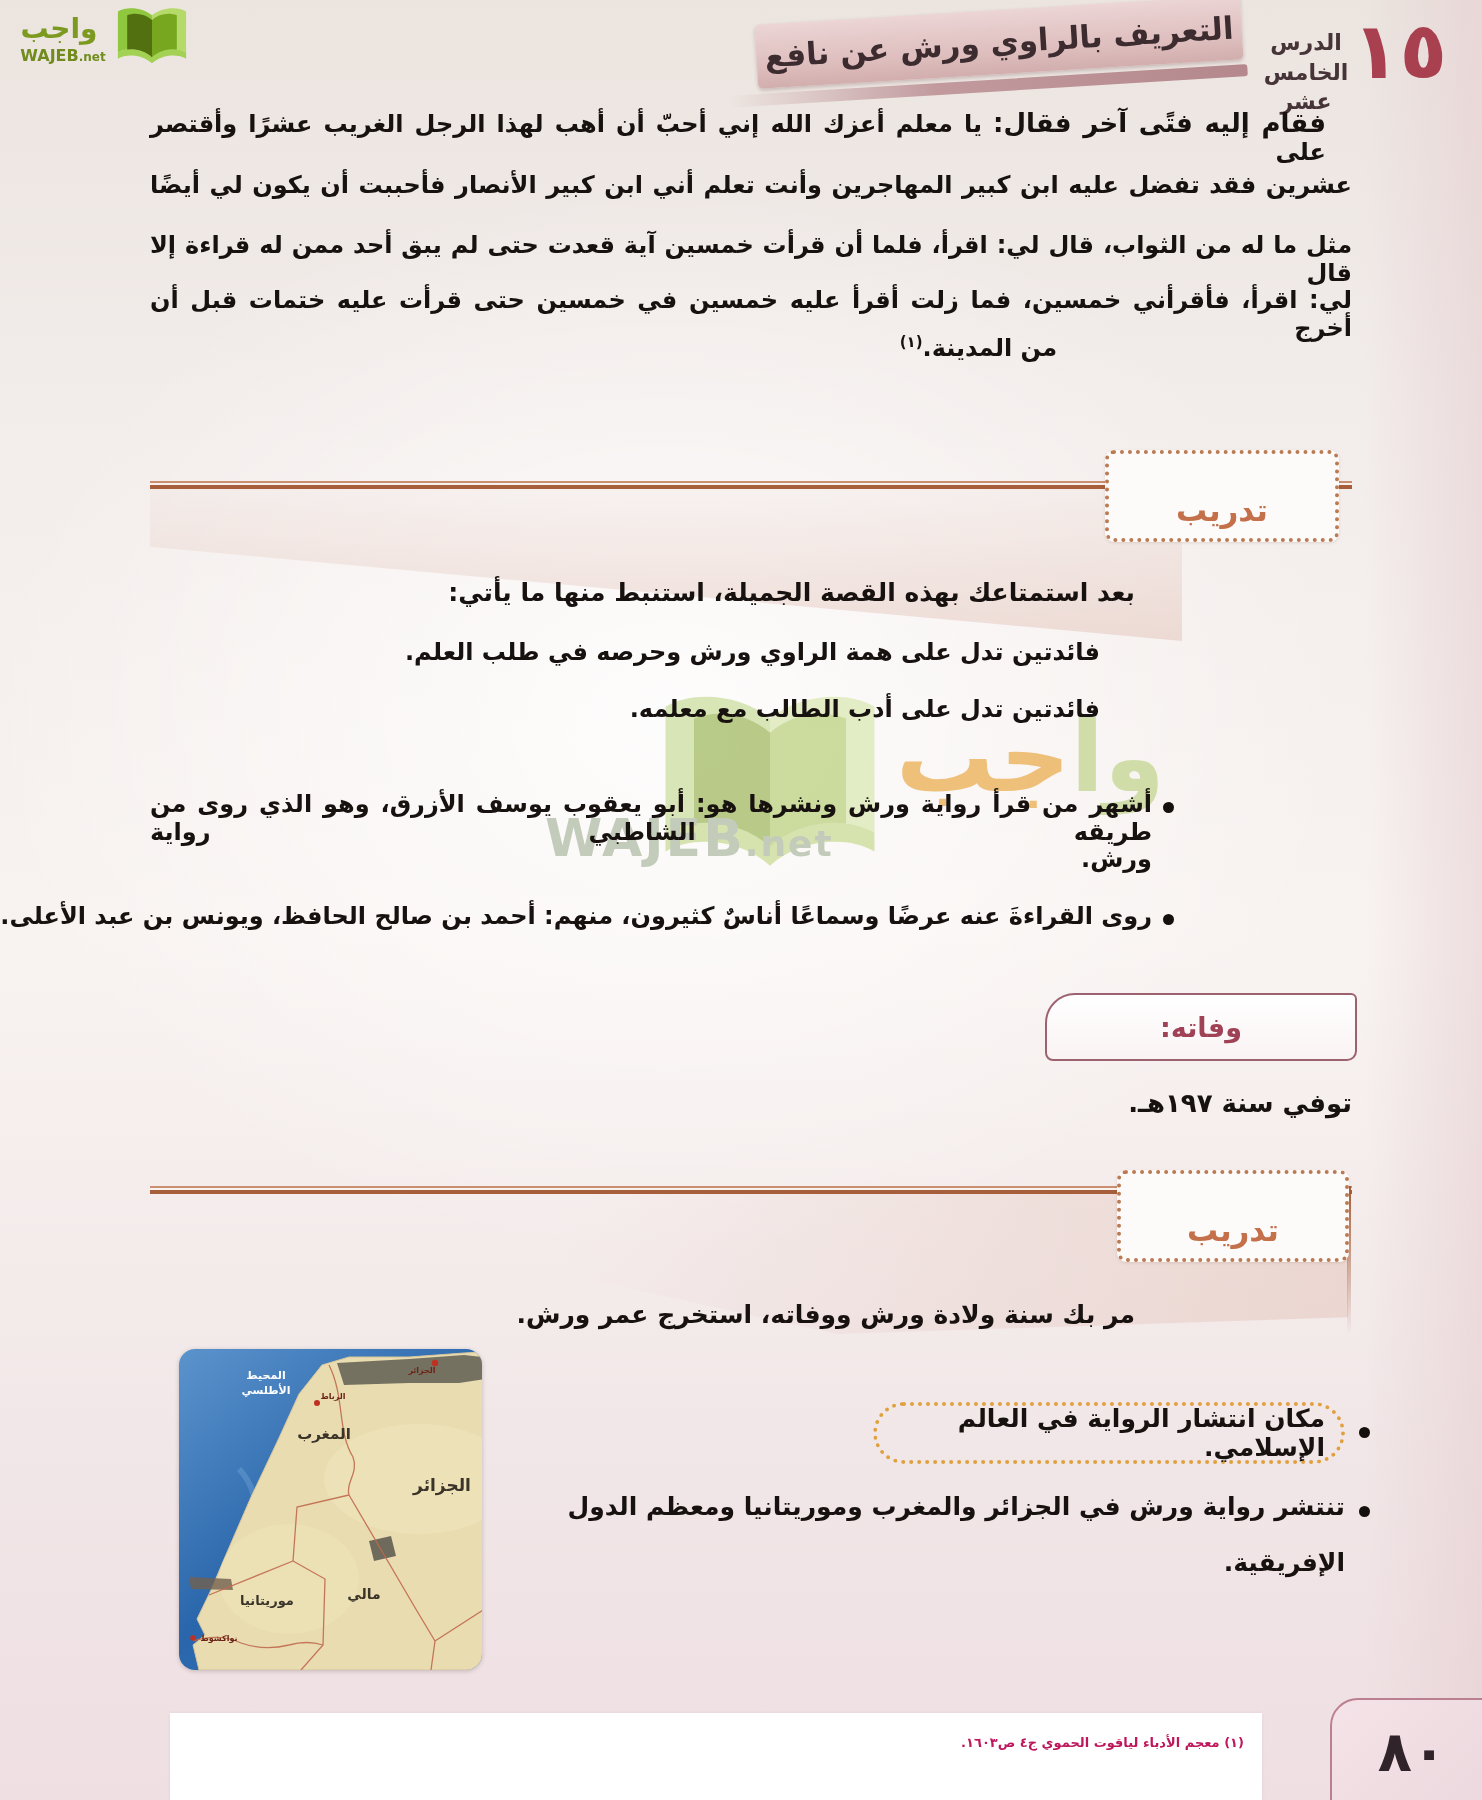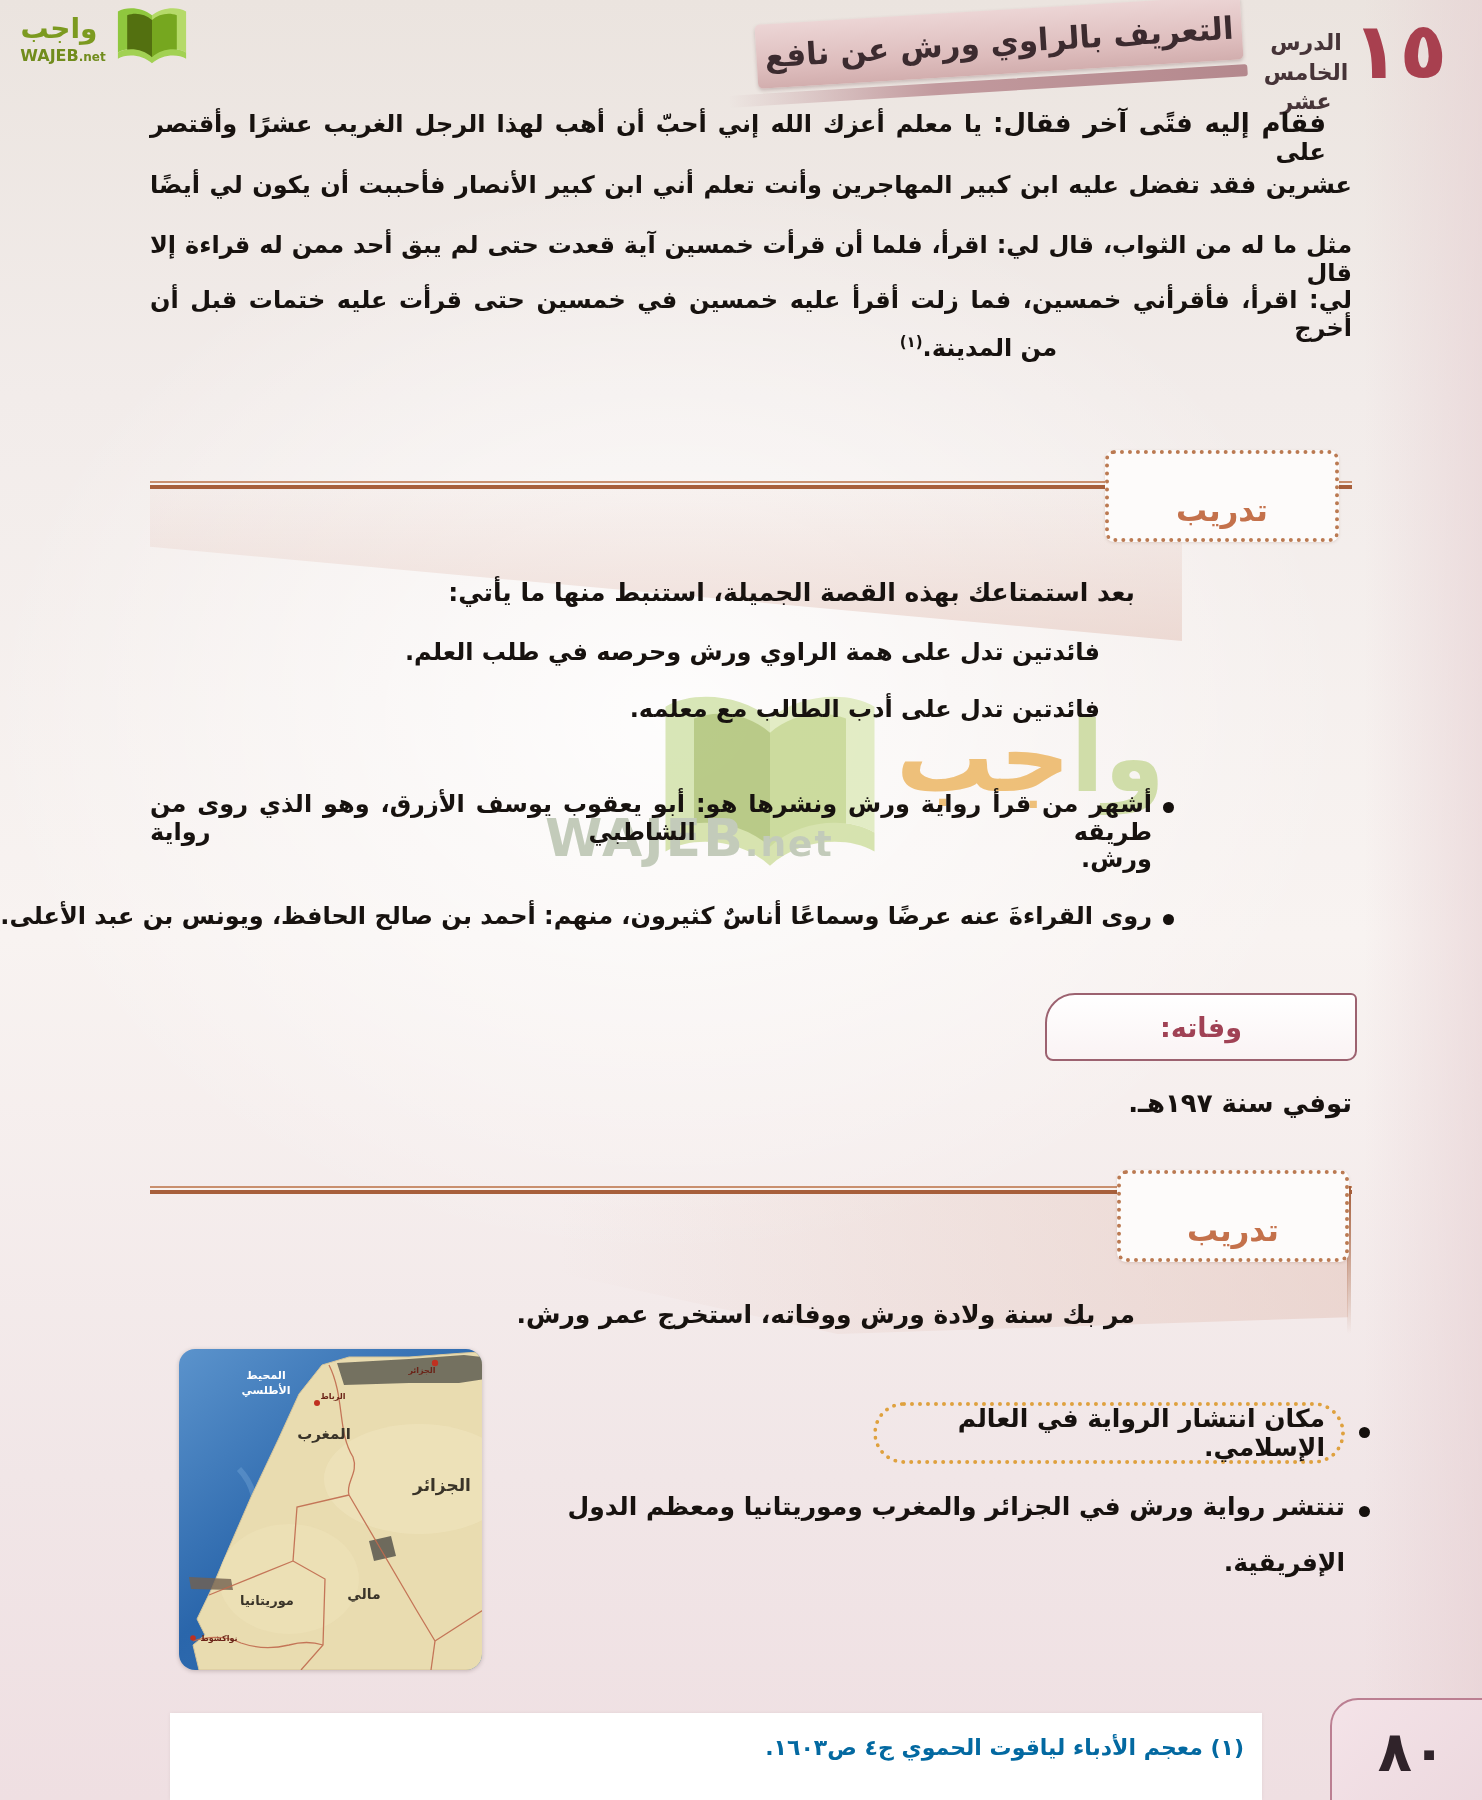--- a/index.html
+++ b/index.html
@@ -223,19 +223,19 @@
 
   <div class="abs dot" style="right:112px;top:1427px;"></div>
   <div class="abs spread-box" style="left:873px;top:1402px;width:472px;height:62px;">
     <span class="ar" style="font-size:25px;width:100%;text-align:right;">مكان انتشار الرواية في العالم الإسلامي.</span>
   </div>
   <div class="abs dot" style="right:112px;top:1506px;"></div>
   <div class="abs ar" style="right:137px;top:1492px;font-size:25px;">تنتشر رواية ورش في الجزائر والمغرب وموريتانيا ومعظم الدول</div>
   <div class="abs ar" style="right:137px;top:1548px;font-size:25px;">الإفريقية.</div>
 
   <div class="abs footer-box" style="left:170px;top:1713px;width:1092px;height:87px;">
-    <span class="abs ar" style="right:18px;top:22px;font-size:22px;font-weight:600;color:#0369a1;">(١) معجم الأدباء لياقوت الحموي ج٤  ص١٦٠٣.</span>
+    <span class="abs ar" style="right:18px;top:22px;font-size:13px;font-weight:600;color:#be185d;">(١) معجم الأدباء لياقوت الحموي ج٤  ص١٦٠٣.</span>
   </div>
   <div class="abs pagenum" style="left:1330px;top:1698px;width:160px;height:102px;">
     <span class="num ar">٨٠</span>
   </div>
 
 </div>
 
 </body></html>

